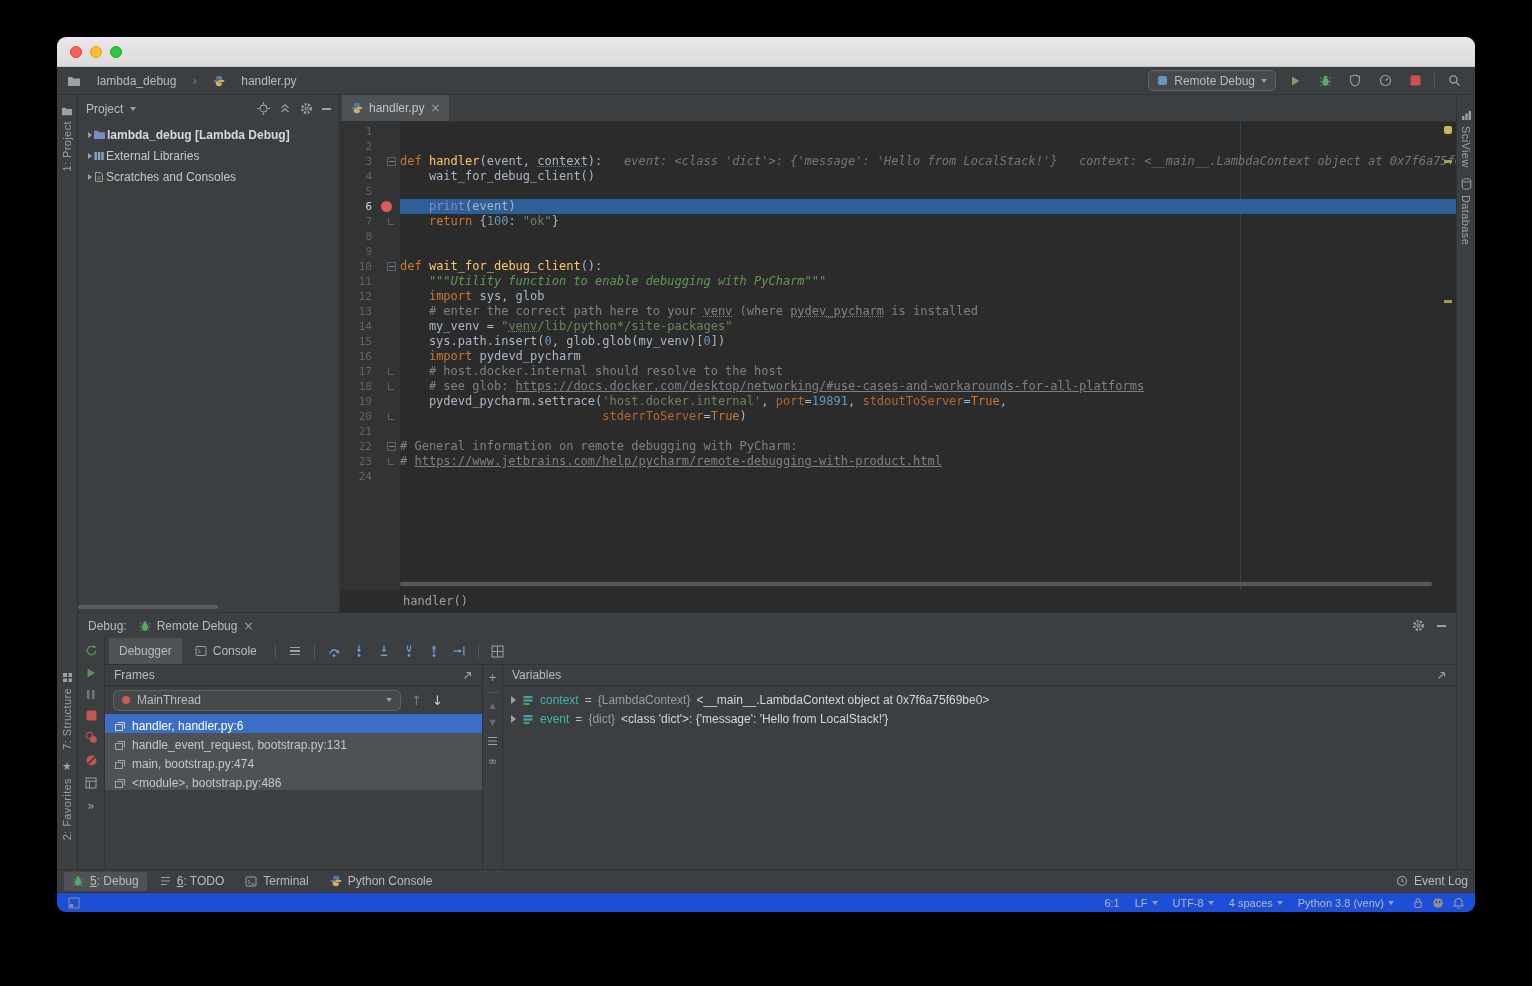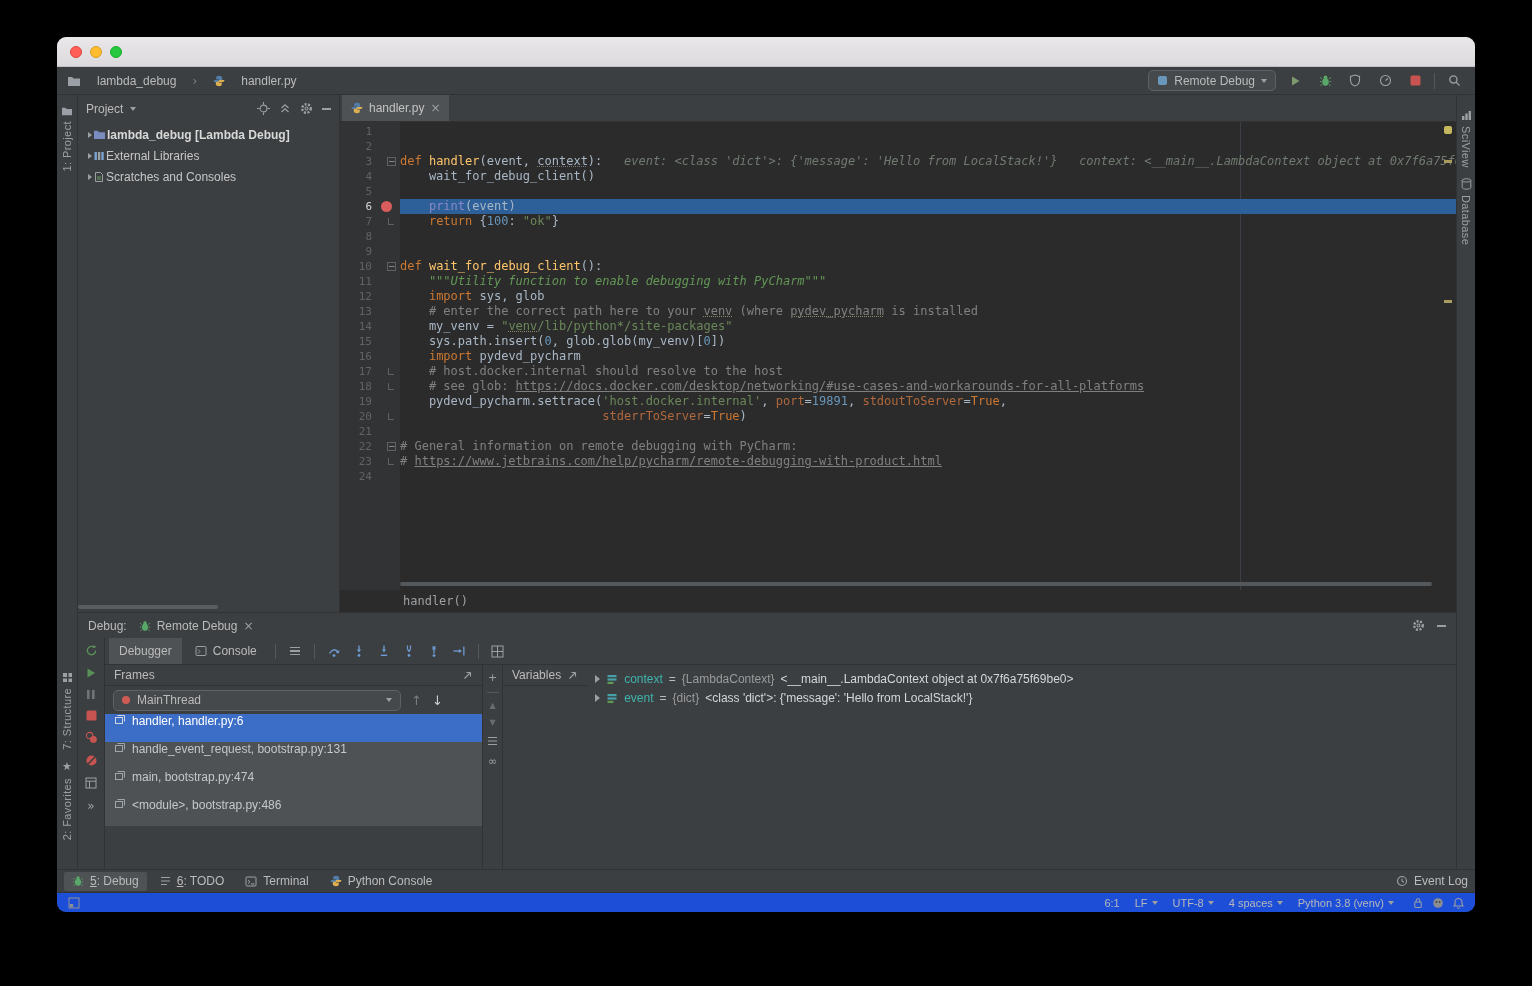--- a/index.html
+++ b/index.html
@@ -101,27 +101,27 @@
   .debug-content{flex:1;display:flex;min-height:0}
   .frames-panel{width:378px;flex:0 0 auto;display:flex;flex-direction:column;border-right:1px solid #323232}
   .subheader{height:21px;display:flex;align-items:center;padding:0 9px;gap:6px;border-bottom:1px solid #323232;color:#bbb;flex:0 0 auto}
   .sub-right{margin-left:auto;display:flex;align-items:center}
   .thread-row{height:28px;display:flex;align-items:center;padding:0 8px;gap:10px;flex:0 0 auto}
   .thread-combo{width:288px;height:21px;border:1px solid #5e6266;border-radius:5px;background:#45494b;display:flex;align-items:center;gap:7px;padding:0 8px}
   .thread-dot{width:8px;height:8px;border-radius:50%;background:#cf5b56}
   .thread-combo .spacer{flex:1}
   .arrow-glyph{font-family:"DejaVu Sans",sans-serif;font-size:13px}
   .frames-list{flex:1;overflow:hidden}
-  .frame-row{height:28px;display:flex;align-items:flex-start;gap:6px;padding-left:9px;color:#c5c8ca;white-space:nowrap}
+  .frame-row{height:19px;display:flex;align-items:flex-end;gap:6px;padding-left:9px;color:#c5c8ca;white-space:nowrap}
   .frame-row.selected{background:#3d6ec7;color:#fff}
   .frame-row.lib{background:#4e5254}
   .mini-strip{width:20px;flex:0 0 auto;border-right:1px solid #323232;display:flex;flex-direction:column;align-items:center;padding-top:6px;gap:8px;color:#9da0a3;font-family:"DejaVu Sans",sans-serif;font-size:11px}
   .mini-strip .dim{color:#686c70;font-size:8px}
   .mini-sep{width:12px;height:1px;background:#55585a}
-  .variables-panel{flex:1;display:flex;flex-direction:row;min-width:0}
+  .variables-panel{flex:1;display:flex;flex-direction:column;min-width:0}
   .vars-list{flex:1;padding-top:4px}
   .var-row{height:19px;display:flex;align-items:center;gap:6px;padding-left:8px;white-space:nowrap}
   .var-expander{width:0;height:0;border-left:5px solid #9da0a3;border-top:4px solid transparent;border-bottom:4px solid transparent}
   .var-name{color:#3fb3ad}
   .var-eq{color:#bbb}
   .var-type{color:#9b9b9b}
   .var-value{color:#d4d6d8}
 
   
   .bottom-bar{height:23px;background:#3c3f41;border-top:1px solid #323232;display:flex;align-items:center;padding:0 7px;gap:5px;flex:0 0 auto}

